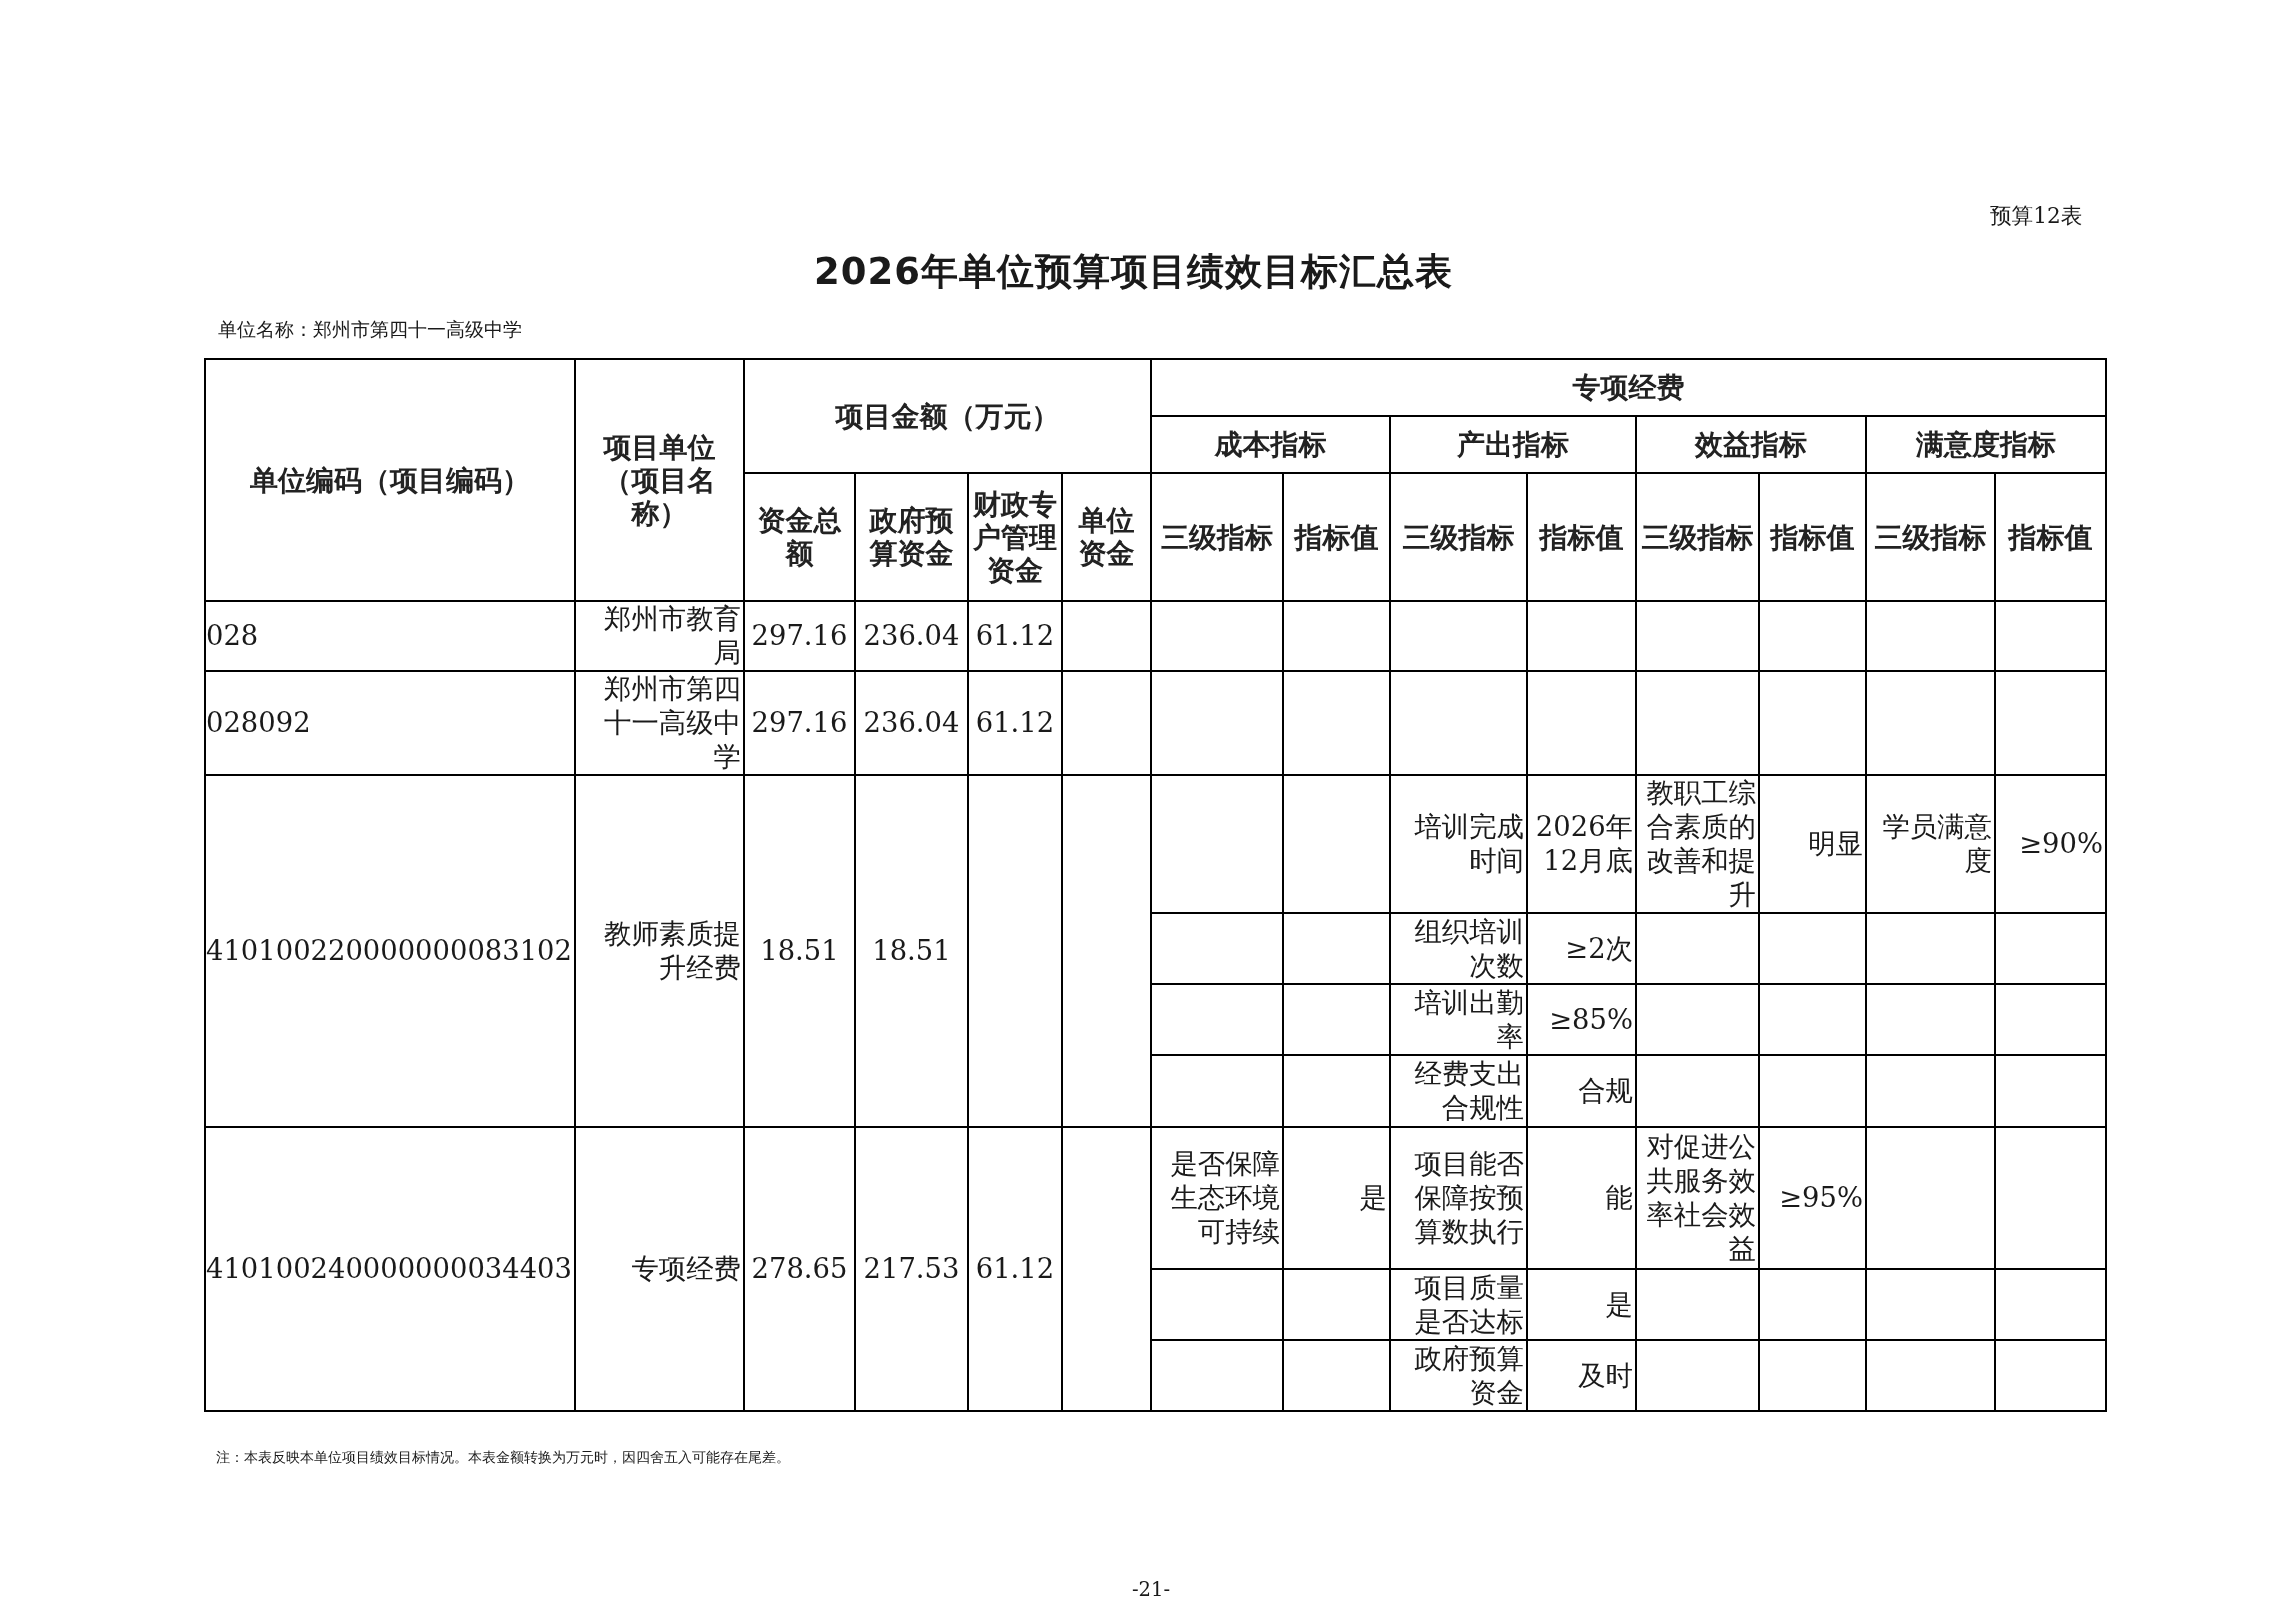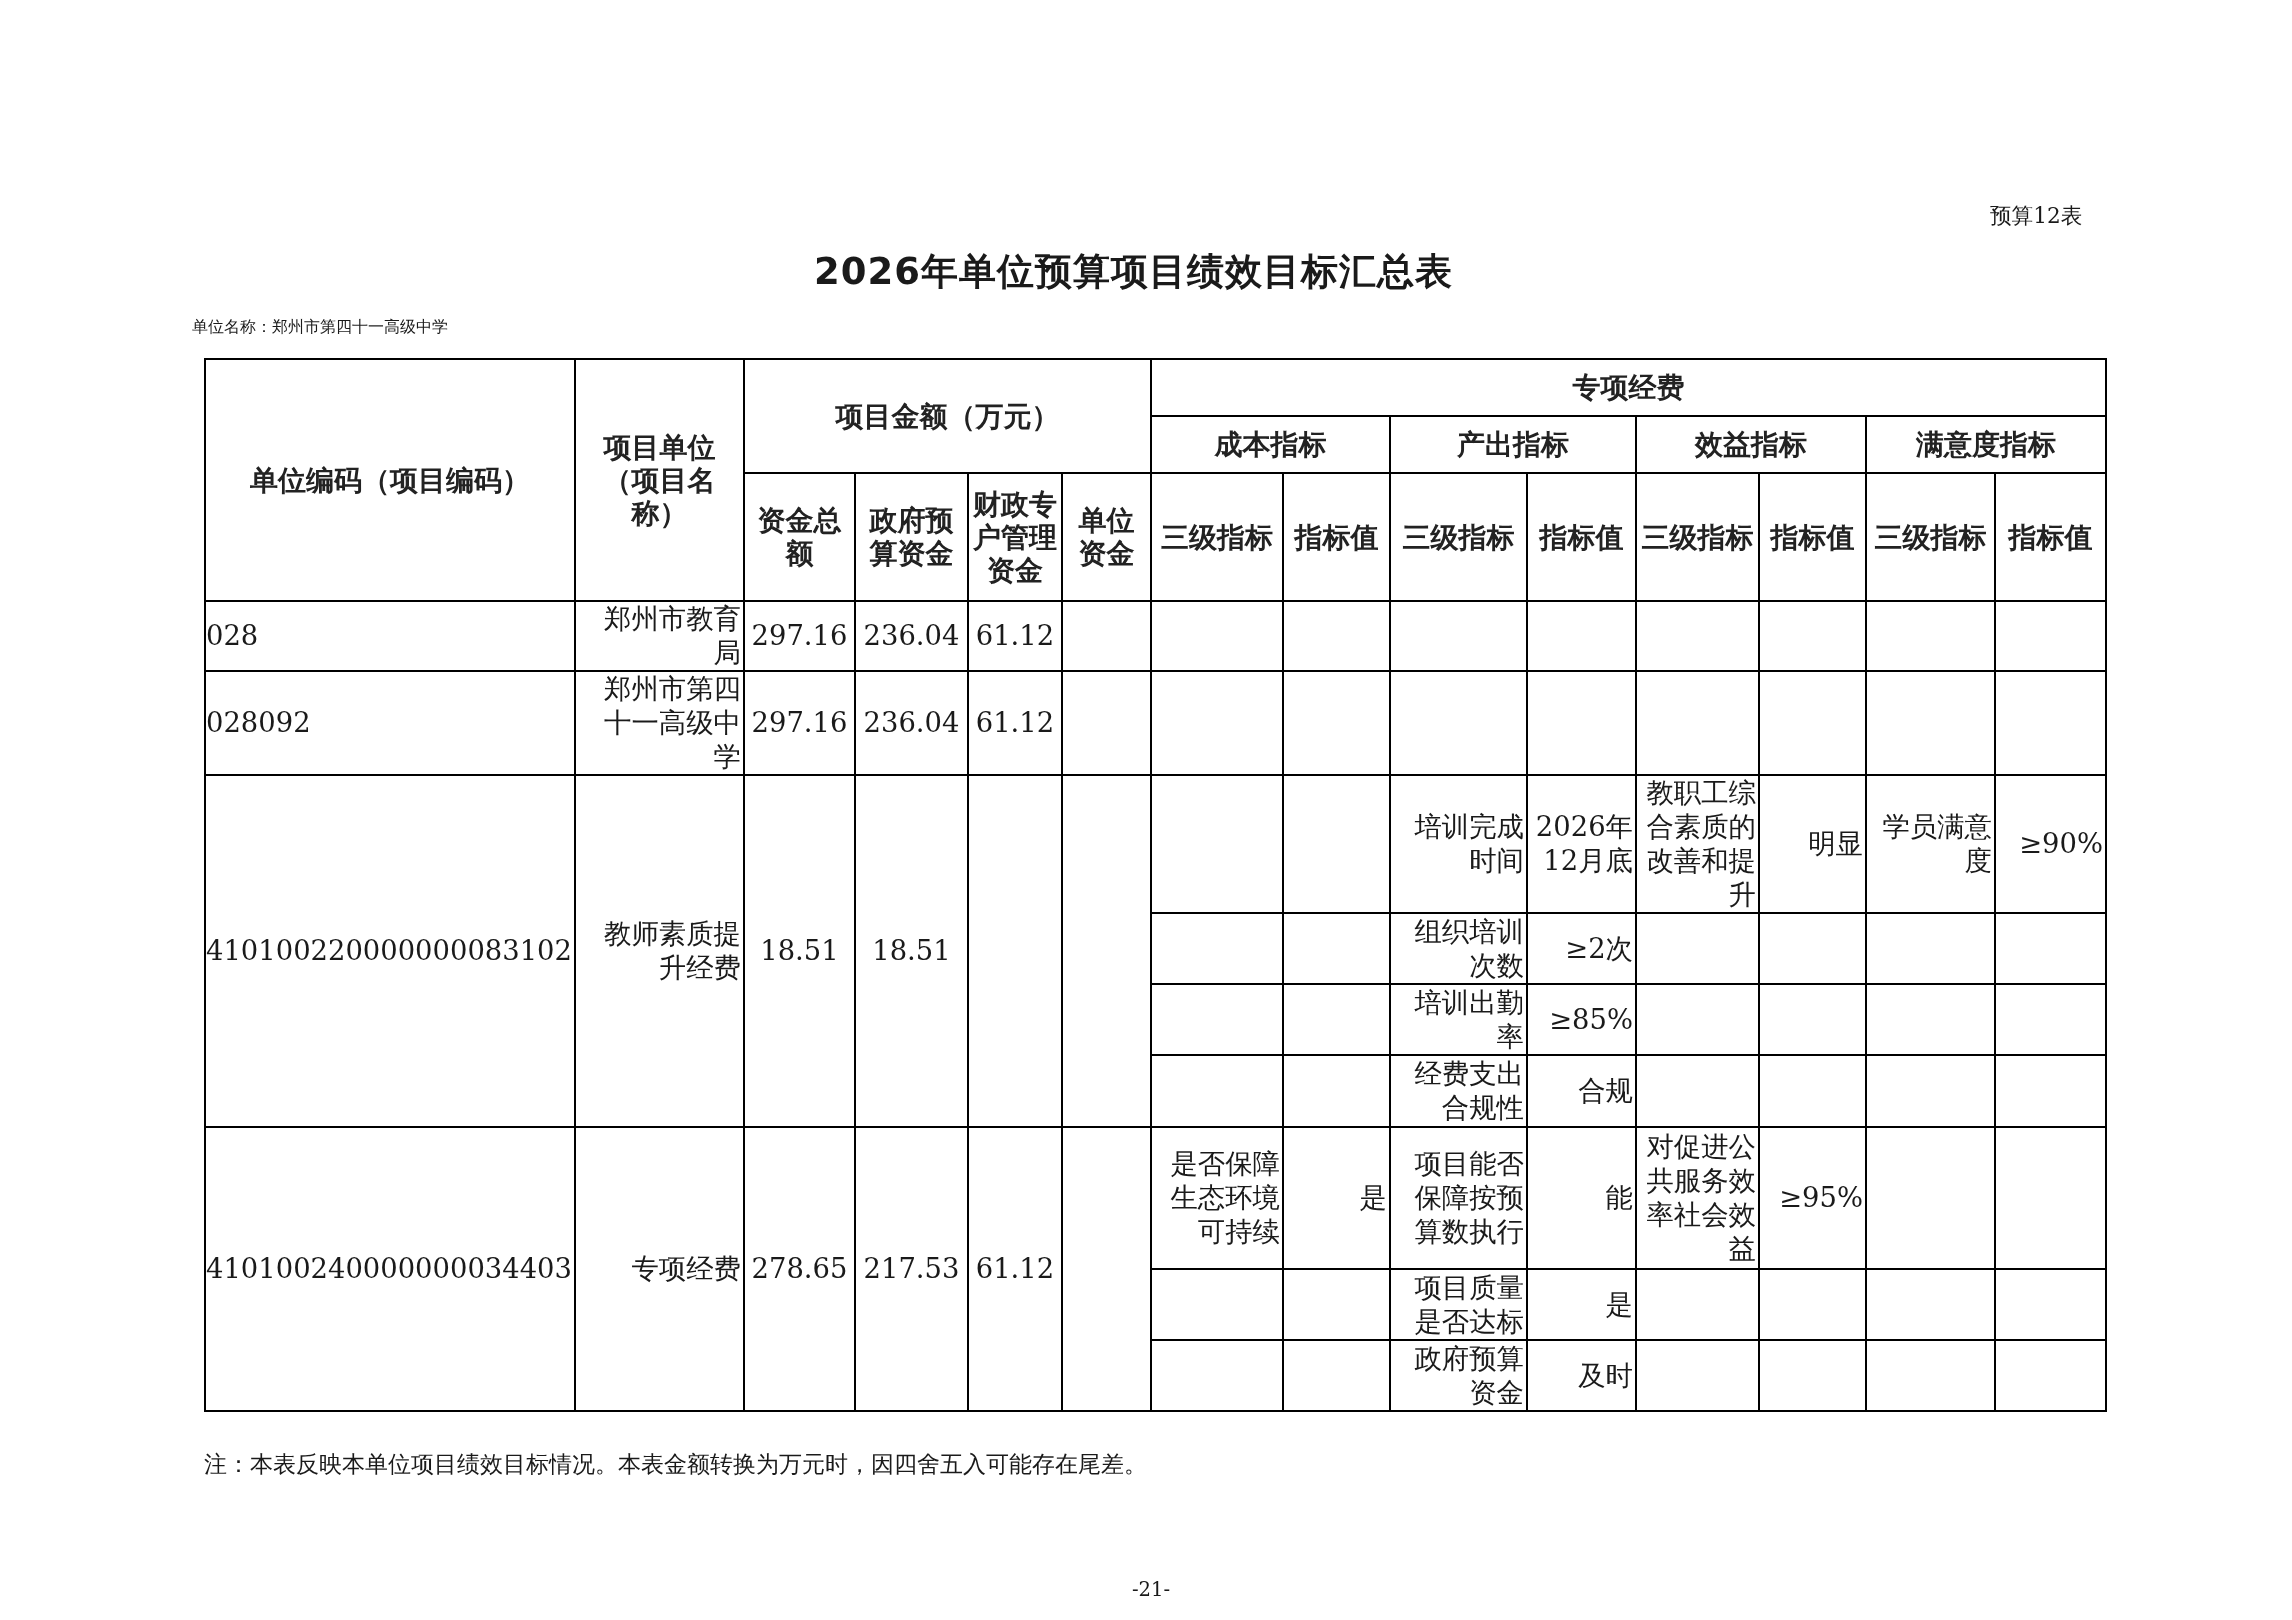--- a/index.html
+++ b/index.html
@@ -2,22 +2,22 @@
 <html><head>
 <meta charset="utf-8">
 <style>
   html, body { margin:0; padding:0; background:#ffffff; }
   body { width:2293px; height:1620px; position:relative; overflow:hidden;
          font-family:"DejaVu Serif","Liberation Serif",serif; color:#1a1a1a; }
   .abs { position:absolute; }
   #form-id { left:1990px; top:201px; font-size:21.6px; }
   #title { left:0; width:2267px; top:247px; text-align:center; font-size:37px; font-weight:bold;
            font-family:"DejaVu Sans","Liberation Sans",sans-serif; letter-spacing:1px; }
-  #unit-name { left:192px; top:317px; font-size:16px; font-family:"DejaVu Sans","Liberation Sans",sans-serif; }
-  #note { left:204px; top:1449px; font-size:23px; font-family:Liberation Mono, monospace; }
+  #unit-name { left:218px; top:317px; font-size:19px; font-family:"DejaVu Sans","Liberation Sans",sans-serif; }
+  #note { left:216px; top:1449px; font-size:14px; font-family:Liberation Mono, monospace; }
   #page-num { left:1132px; top:1578px; font-size:19.6px; }
 
   table#perf { position:absolute; left:204px; top:358px; border-collapse:collapse; table-layout:fixed; }
   table#perf td, table#perf th { border:2.9px solid #000; padding:0 2px; vertical-align:middle; overflow:hidden; }
   table#perf th { font-weight:bold; font-family:"DejaVu Sans","Liberation Sans",sans-serif;
                   font-size:28px; text-align:center; line-height:33px; color:#222; }
   table#perf td { font-size:27.4px; line-height:34px; font-weight:normal; }
   td.num { text-align:center; }
   td.txt { text-align:right; }
   td.code { text-align:left; padding-left:0 !important; }

